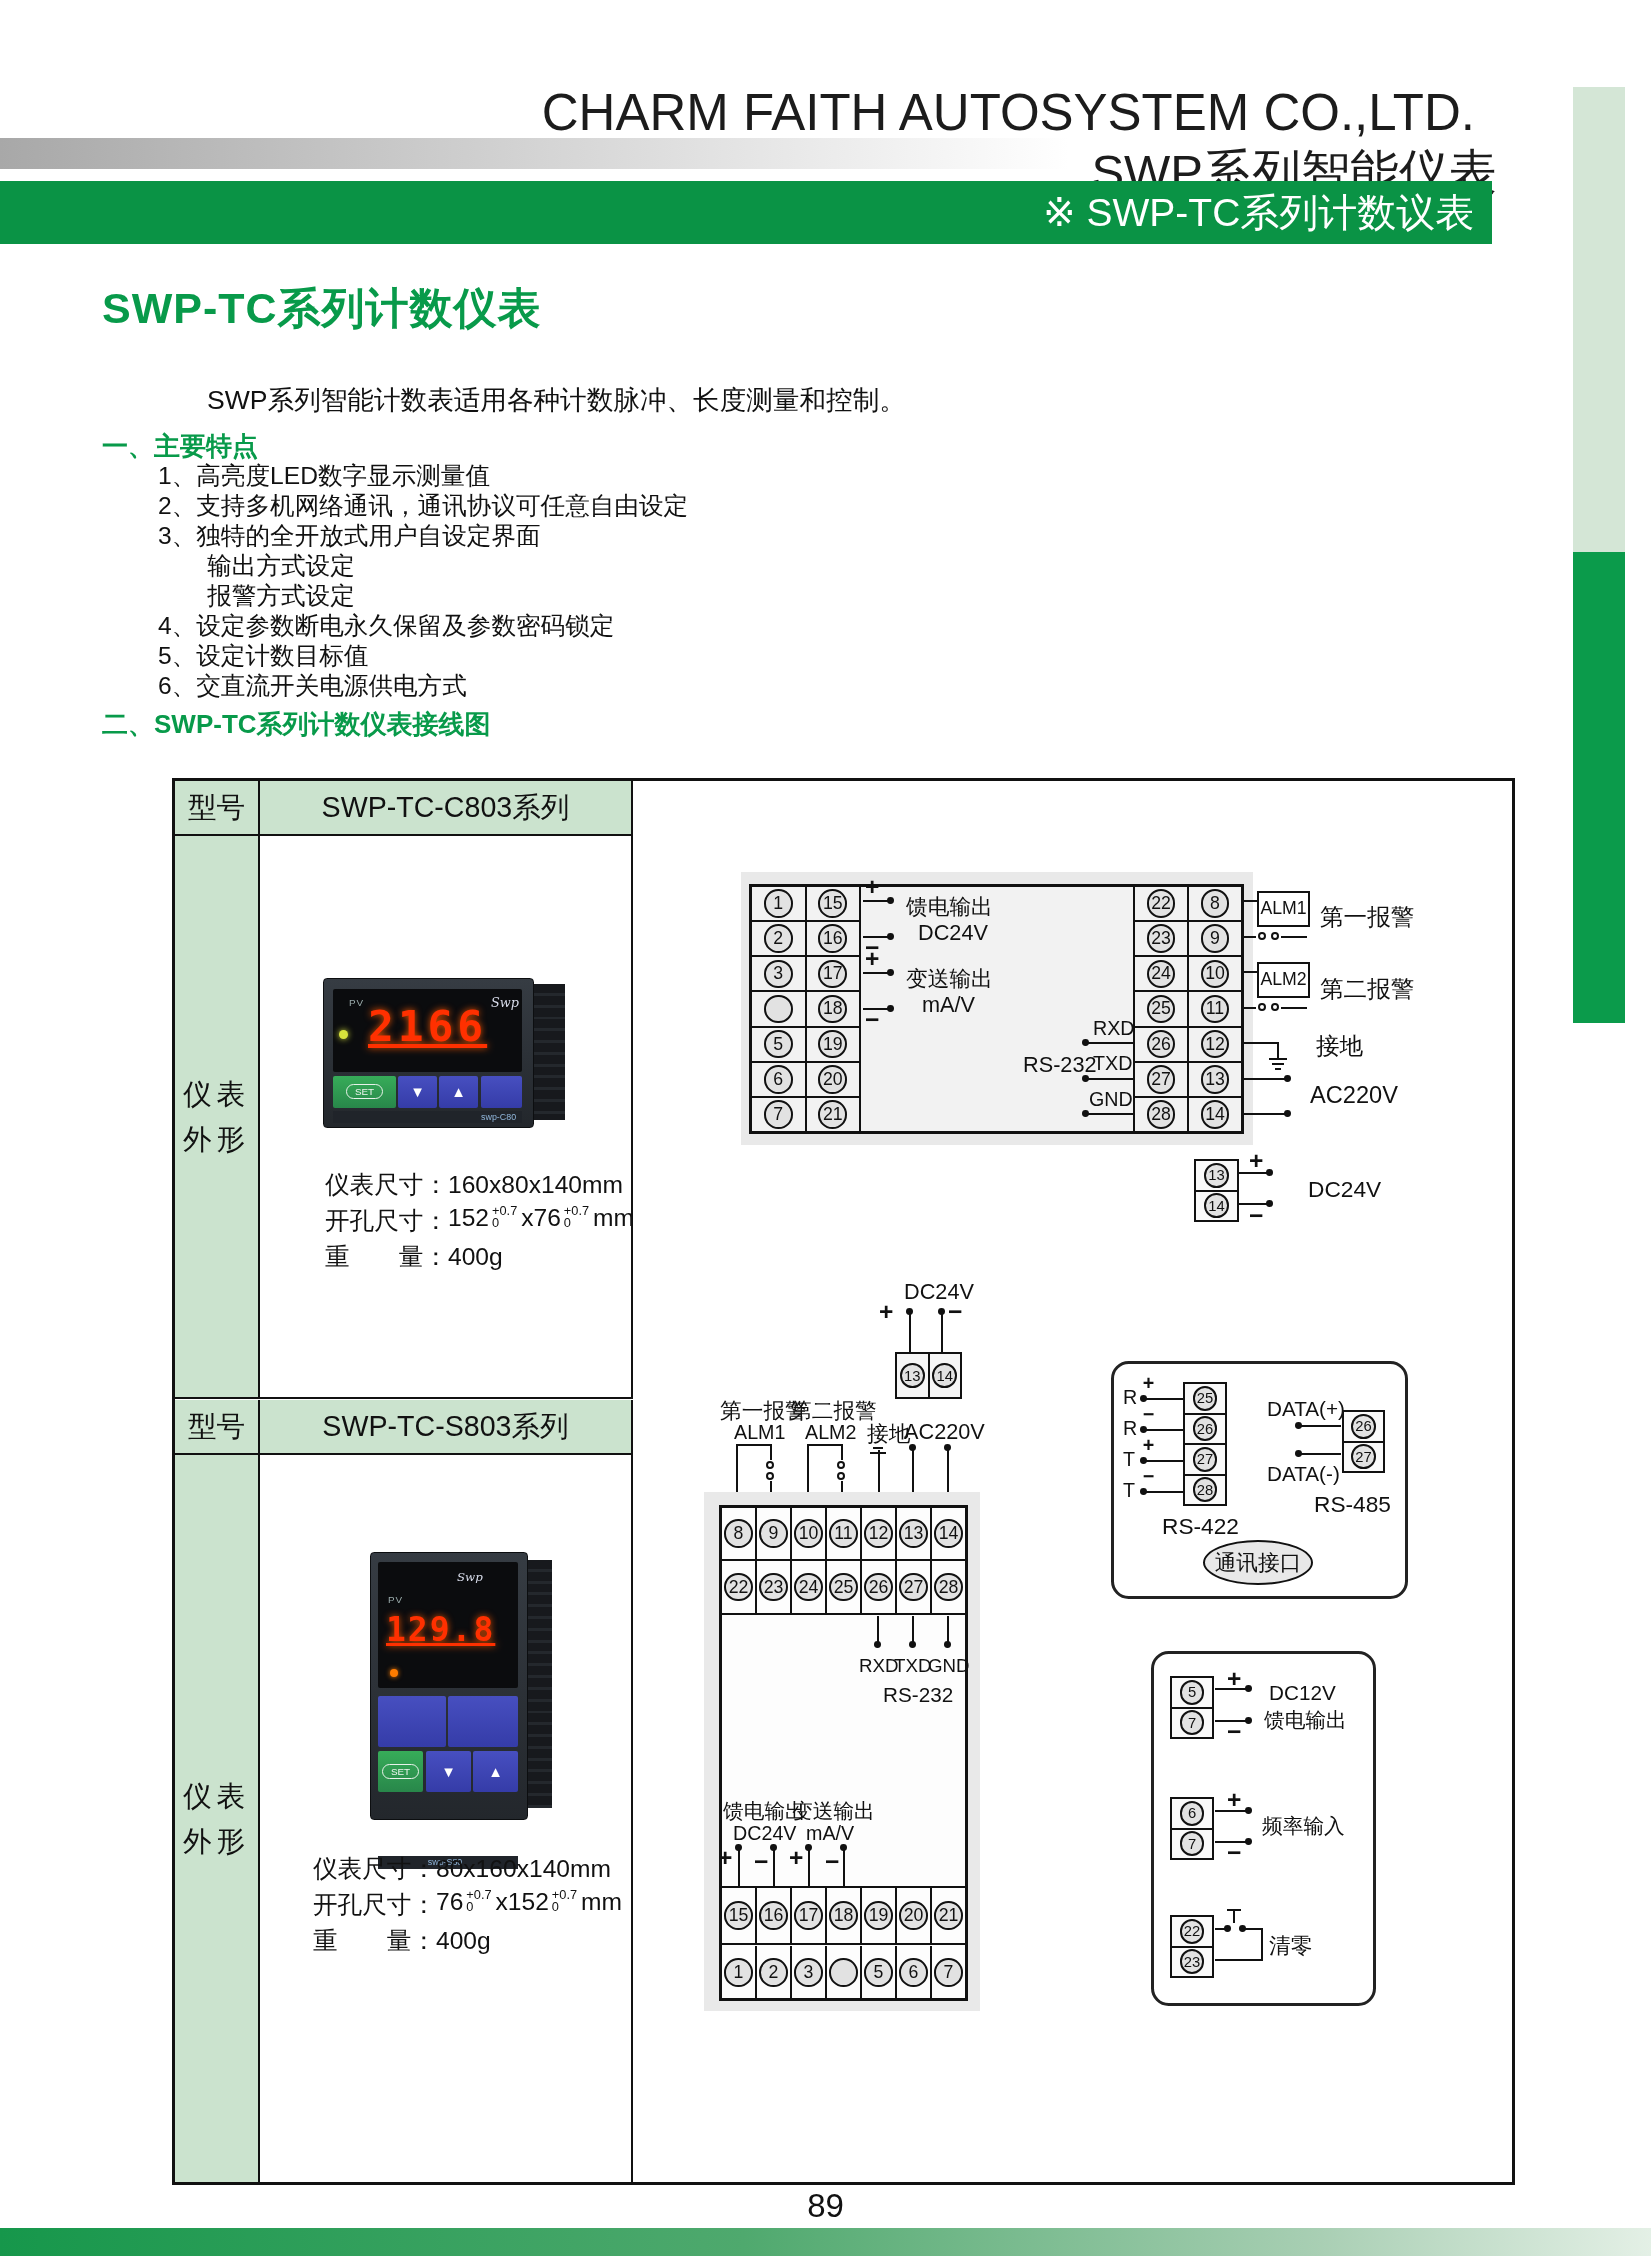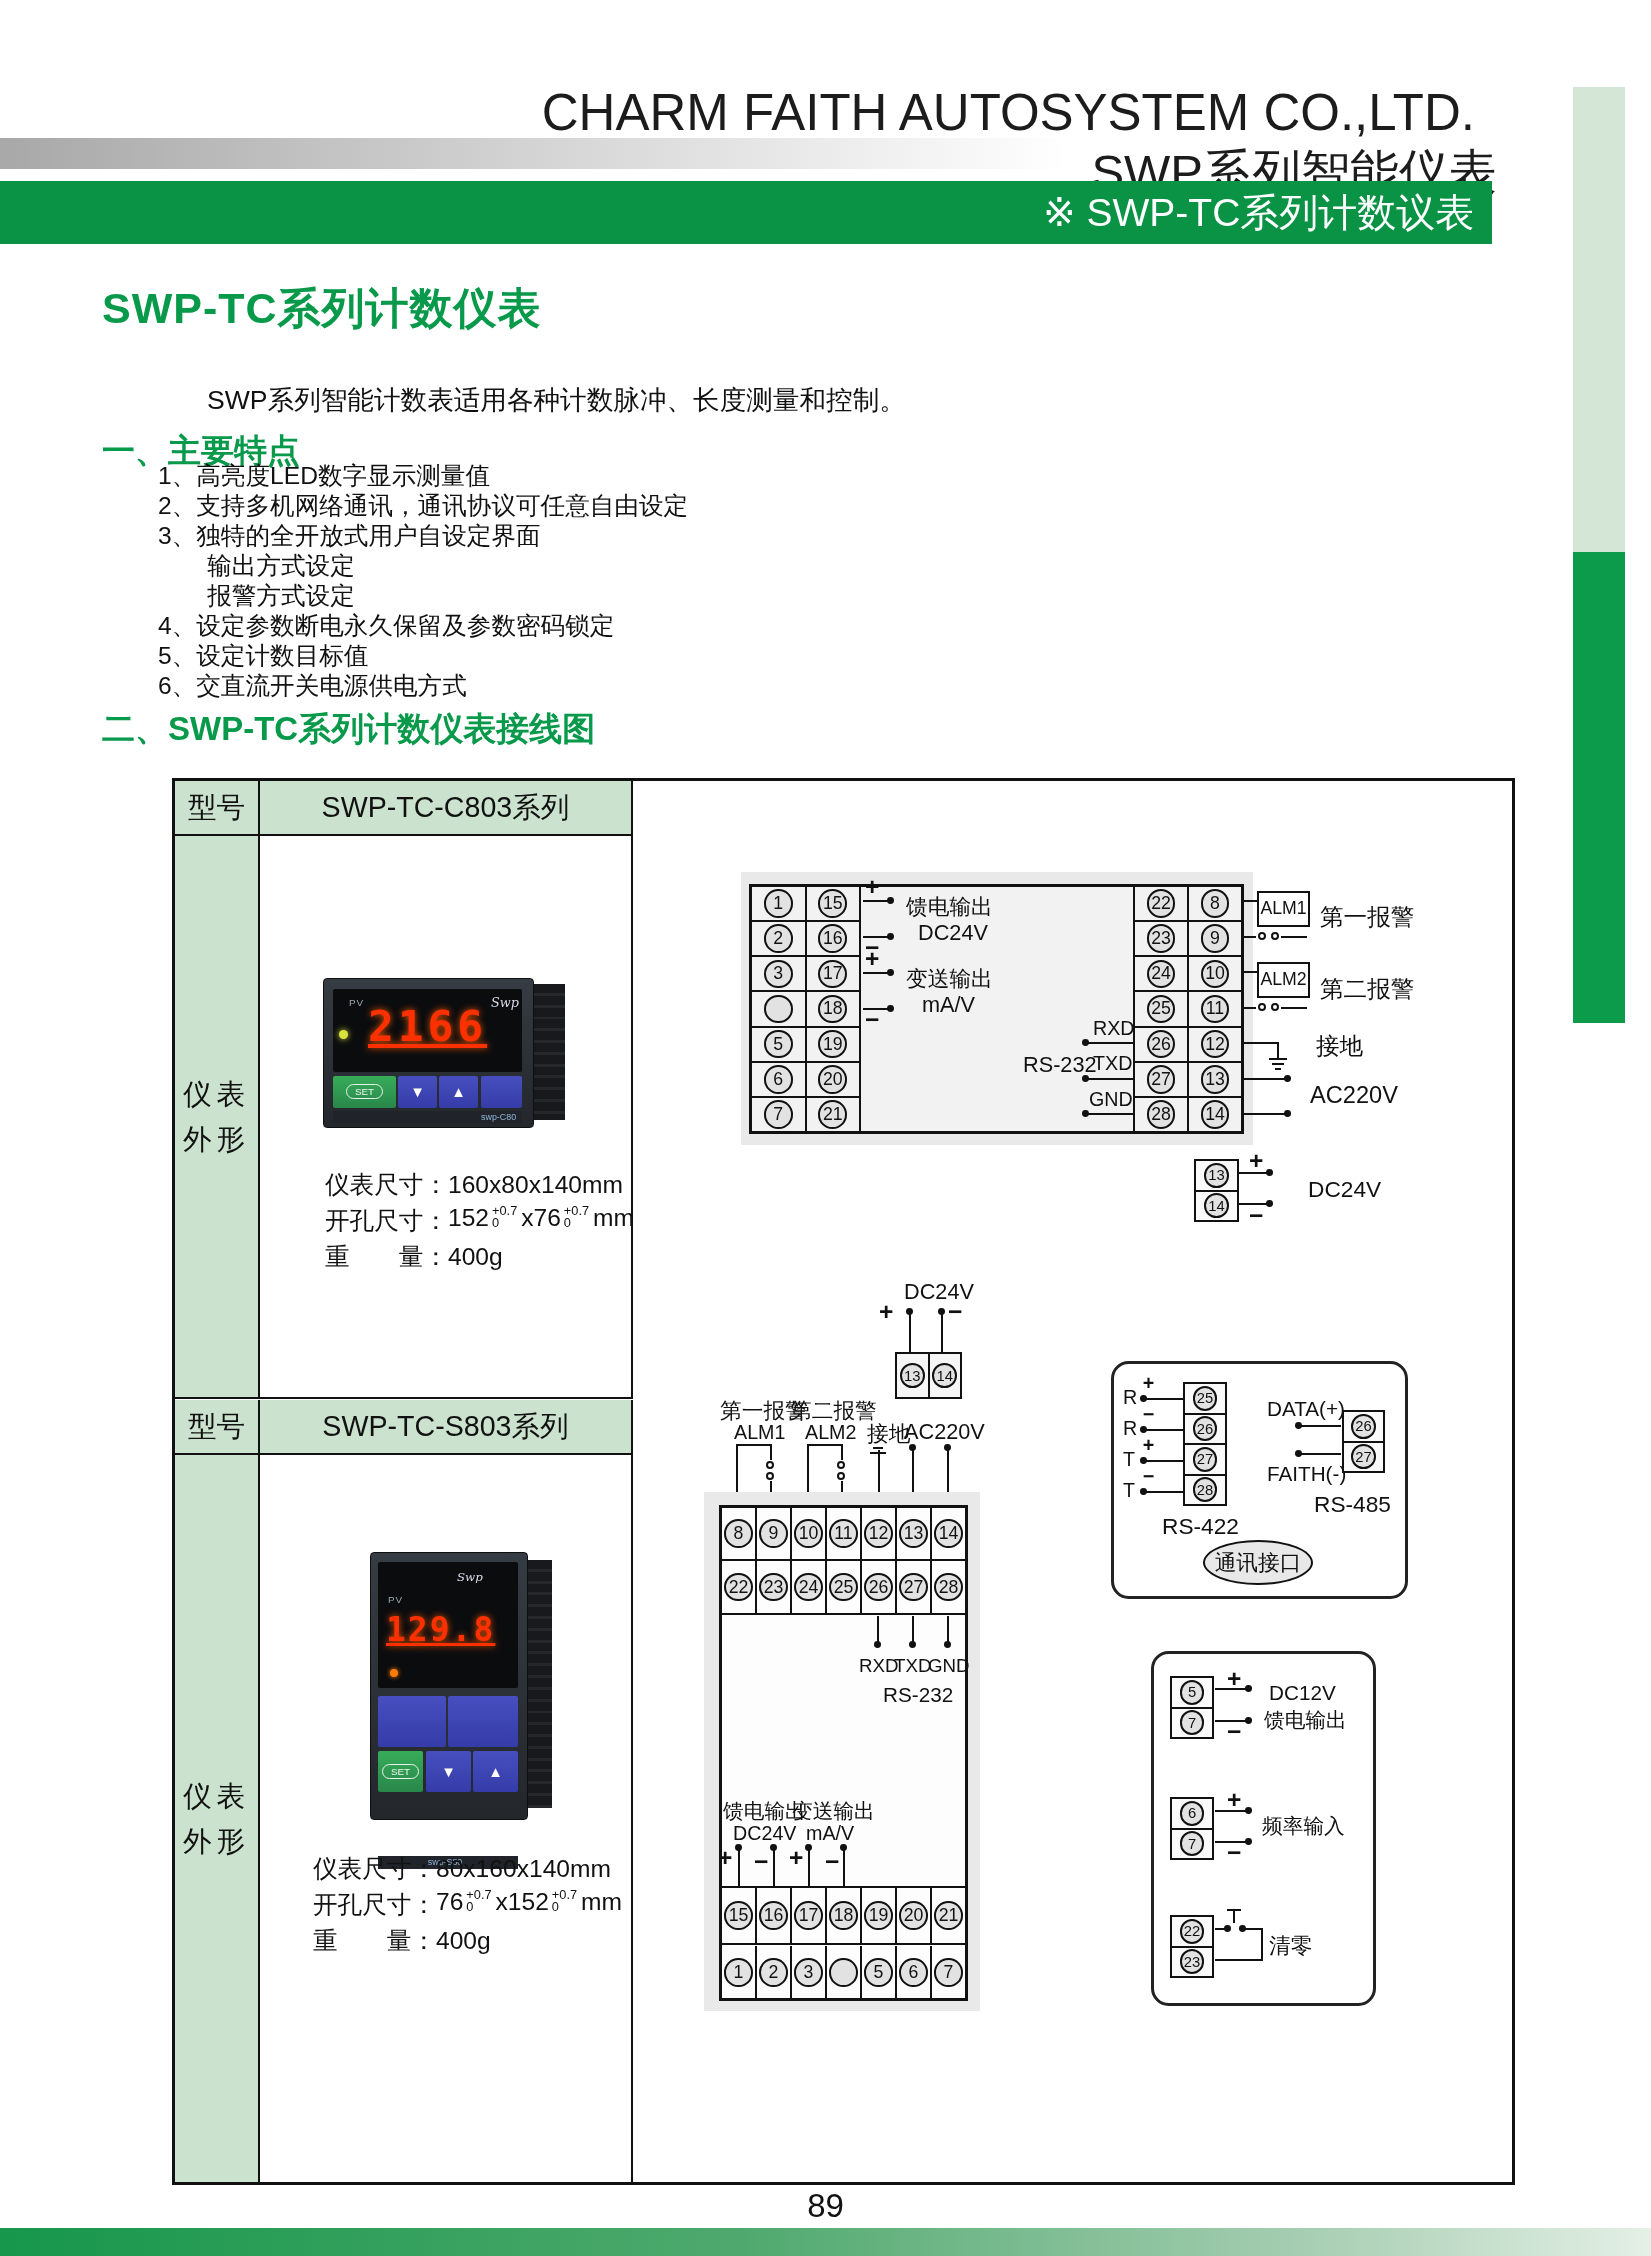--- a/index.html
+++ b/index.html
@@ -20,21 +20,21 @@
   .banner{position:absolute;left:0;top:181px;width:1492px;height:63px;background:#0a9345;
           color:#fff;font-size:39px;display:flex;align-items:center;justify-content:flex-end;
           padding-right:17.7px;box-sizing:border-box;}
   .strip-light{position:absolute;left:1573px;top:87px;width:52px;height:465px;background:#d4e6d6;}
   .strip-dark{position:absolute;left:1573px;top:552px;width:52px;height:471px;background:#0b9b4b;}
   .botbar{position:absolute;left:0;top:2228px;width:1652px;height:28.6px;
           background:linear-gradient(to right,#16974b,#4fa96e 45%,#a9cfb4 80%,#e4f0e6);}
   
   .doc-title{position:absolute;left:102px;top:280px;font-size:43px;font-weight:bold;color:#089a4a;letter-spacing:1px;}
   .desc{position:absolute;left:207px;top:382px;font-size:26.6px;}
-  .sec{position:absolute;font-size:33px;font-weight:bold;color:#089a4a;}
+  .sec{position:absolute;font-size:26px;font-weight:bold;color:#089a4a;}
   .features{position:absolute;left:158px;top:459px;}
   .fline{height:30px;font-size:24.6px;white-space:pre;}
   
   .sheet{position:absolute;left:172px;top:778px;width:1337px;height:1401px;border:3px solid #111;box-sizing:content-box;}
   .cell{position:absolute;box-sizing:border-box;border-right:2.5px solid #111;border-bottom:2.5px solid #111;
         display:flex;align-items:center;justify-content:center;font-size:28.6px;}
   .hdr{background:#cbe3ce;}
   .side{background:#cbe3ce;flex-direction:column;letter-spacing:4.9px;line-height:45px;}
   .noR{border-right:none;}
   .noB{border-bottom:none;}
@@ -595,21 +595,21 @@
         <div class="vcell">
           <span class="pin pin-sm">28</span>
         </div>
       </div>
     <div class="lbl" style="left:1162px;top:1513px;font-size:22.7px;">RS-422</div>
     <div class="lbl" style="left:1267px;top:1397px;font-size:20.7px;">DATA(+)</div>
     <div class="dot" style="left:1295px;top:1422px;"></div>
     <div class="h" style="left:1299px;top:1425px;width:42px;"></div>
     <div class="dot" style="left:1295px;top:1450px;"></div>
     <div class="h" style="left:1299px;top:1453px;width:42px;"></div>
-    <div class="lbl" style="left:1267px;top:1462px;font-size:20.7px;">FAITH(-)</div>
+    <div class="lbl" style="left:1267px;top:1462px;font-size:20.7px;">DATA(-)</div>
     <div class="vstack" style="left:1342px;top:1410px;width:43px;height:63px;">
 
     <div class="vcell">
           <span class="pin pin-sm">26</span>
         </div>
         <div class="vcell">
           <span class="pin pin-sm">27</span>
         </div>
       </div>
     <div class="lbl" style="left:1314px;top:1491px;font-size:22.7px;">RS-485</div>

